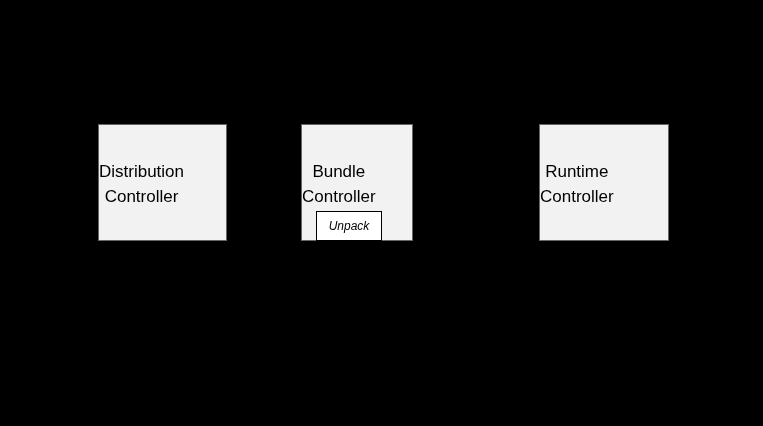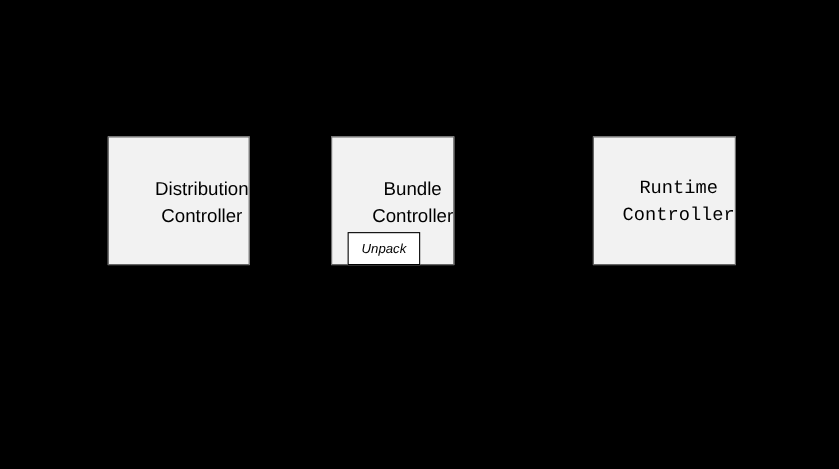--- a/index.html
+++ b/index.html
@@ -17,34 +17,34 @@
       background: var(--background, #000000);
       overflow: hidden;
     }
     .node {
       position: absolute;
       box-sizing: border-box;
       background: var(--node-fill, #f2f2f2);
       border: 1px solid var(--node-border, #666666);
       display: flex;
       align-items: center;
-      justify-content: flex-end;
+      justify-content: flex-start;
     }
     .node-label {
       color: var(--node-text, #000000);
       font-size: 17px;
       line-height: 25px;
       text-align: center;
       white-space: pre-line;
       
       margin-top: 2px;
     }
     .node-1 { left: 98px;  top: 124px; width: 129px; height: 117px; }
     .node-2 { left: 301px; top: 124px; width: 112px; height: 117px; }
-    .node-3 { left: 539px; top: 124px; width: 130px; height: 117px; font-family: Liberation Mono, monospace; }
+    .node-3 { left: 539px; top: 124px; width: 130px; height: 117px; }
     .badge {
       position: absolute;
       box-sizing: border-box;
       background: var(--badge-fill, #ffffff);
       border: 1px solid var(--badge-border, #000000);
       display: flex;
       align-items: center;
       justify-content: center;
       color: var(--badge-text, #000000);
       font-size: 12px;

